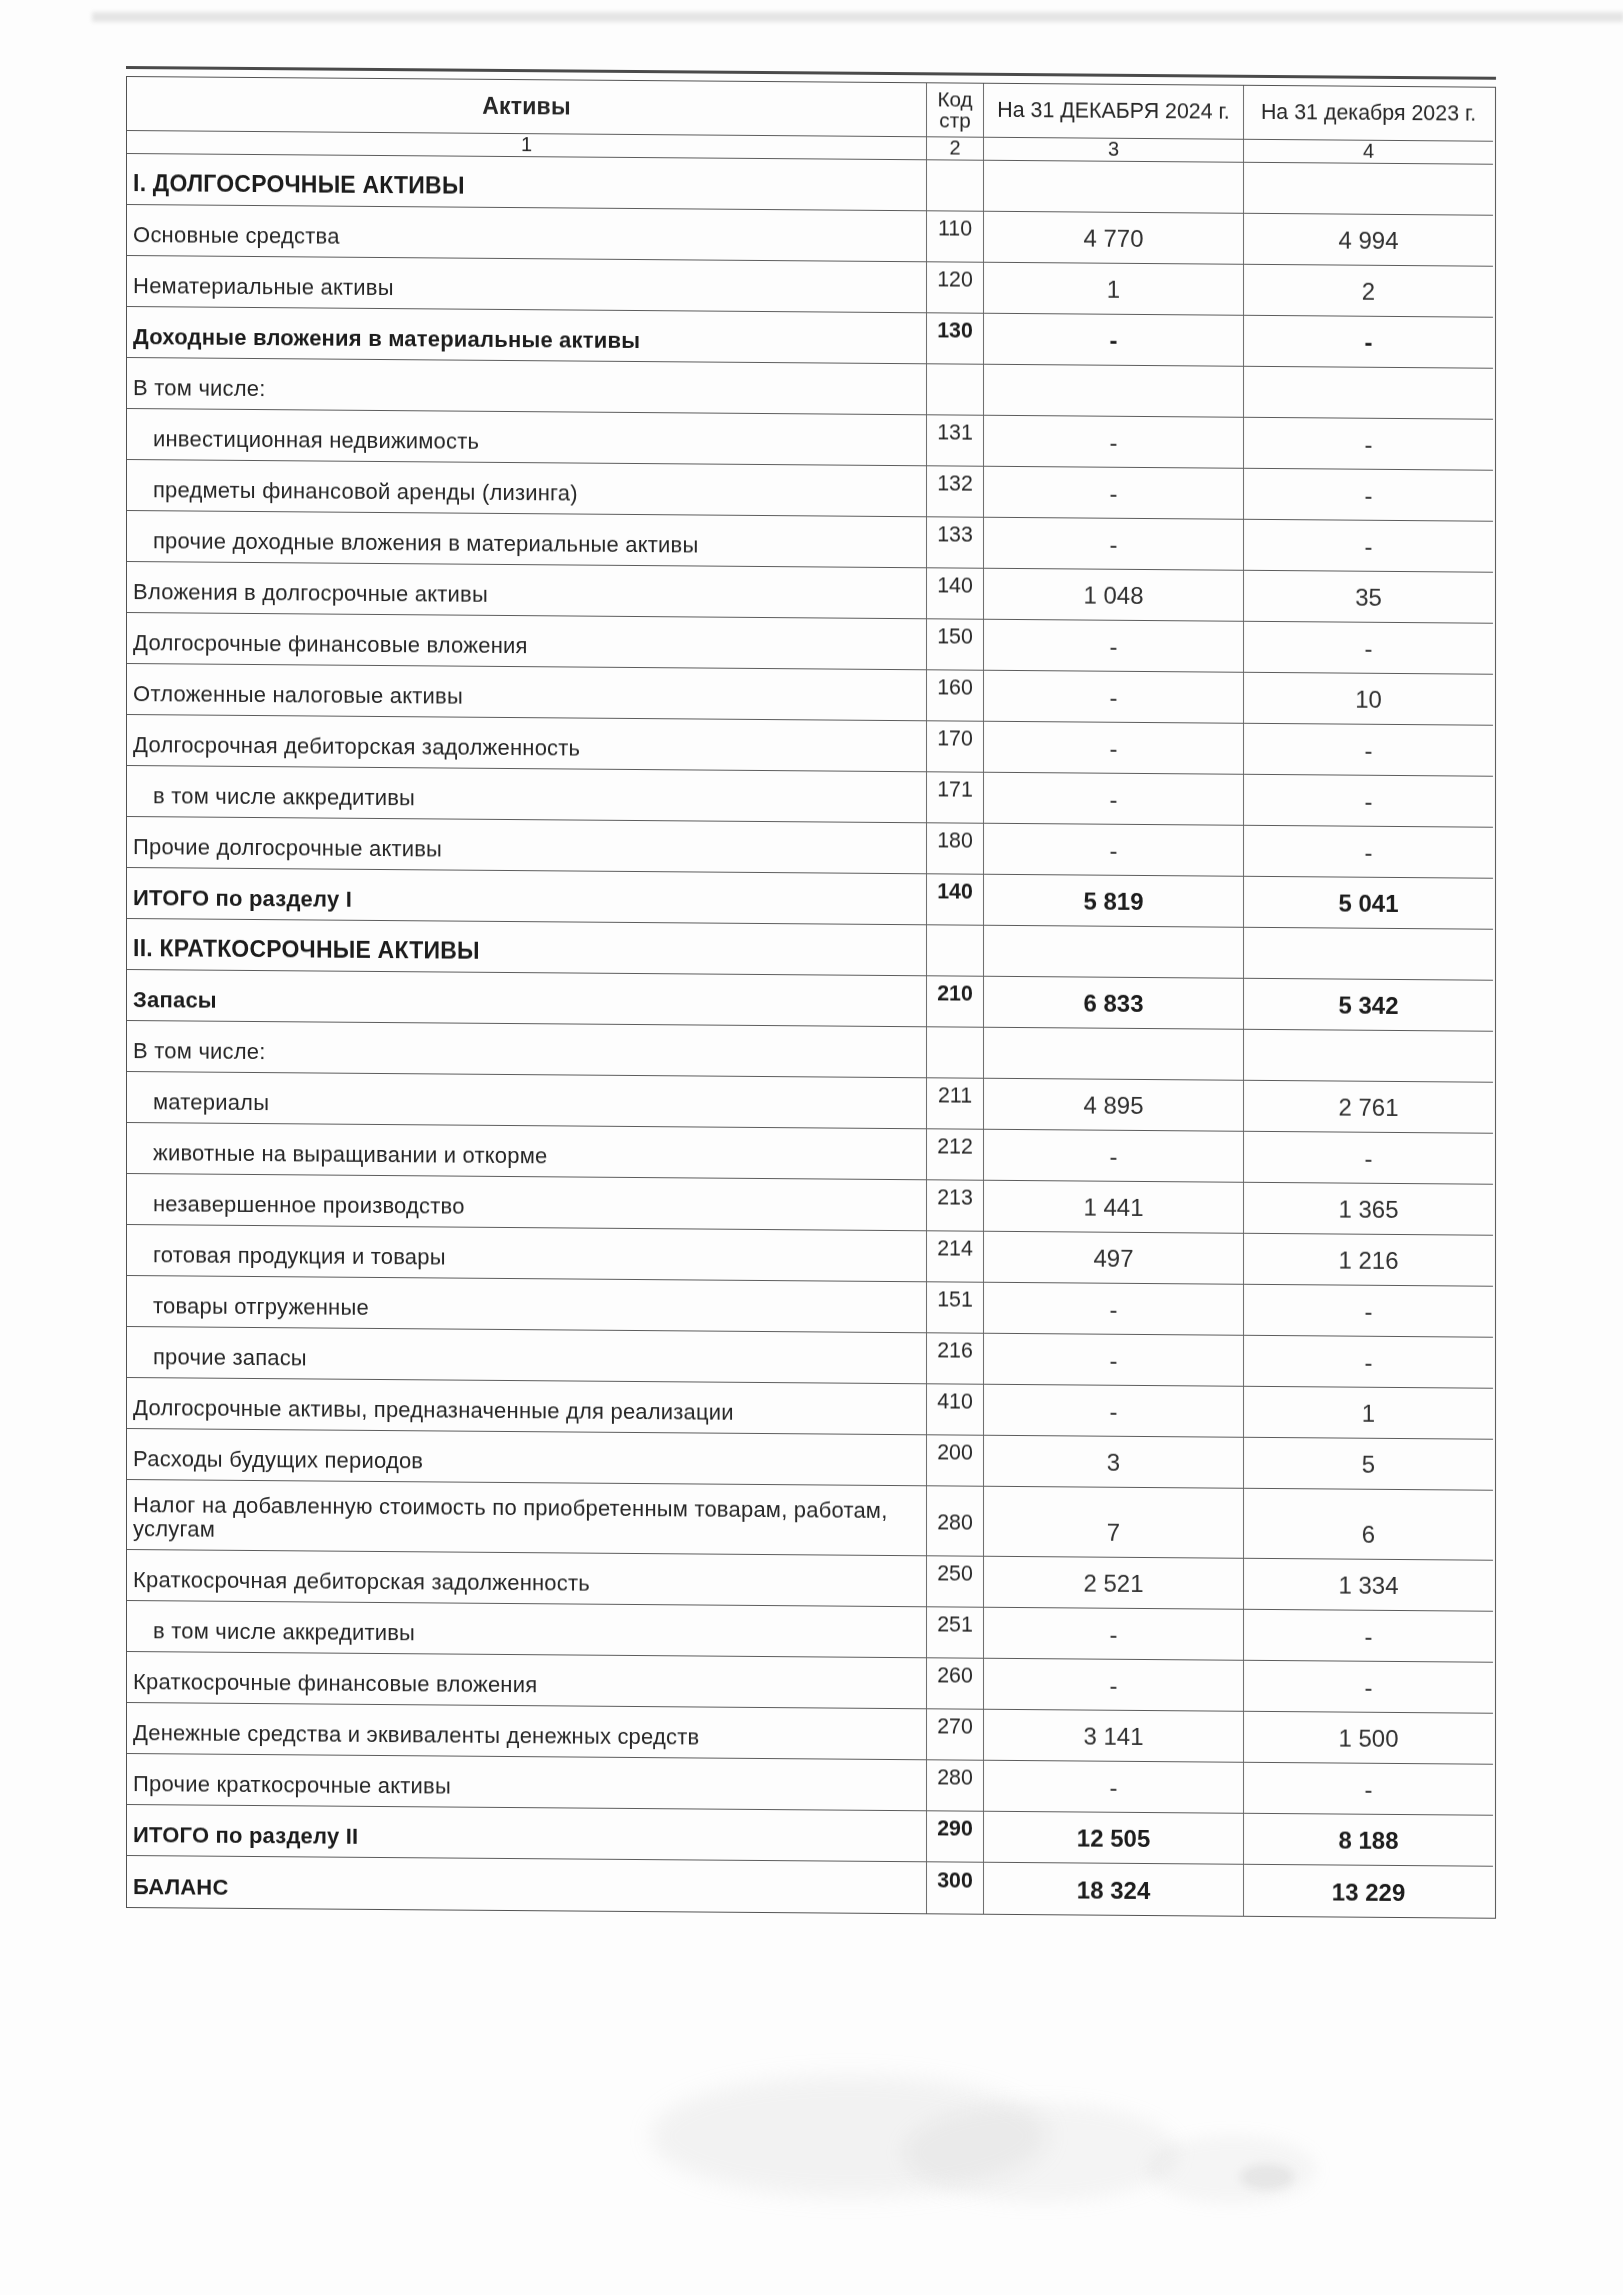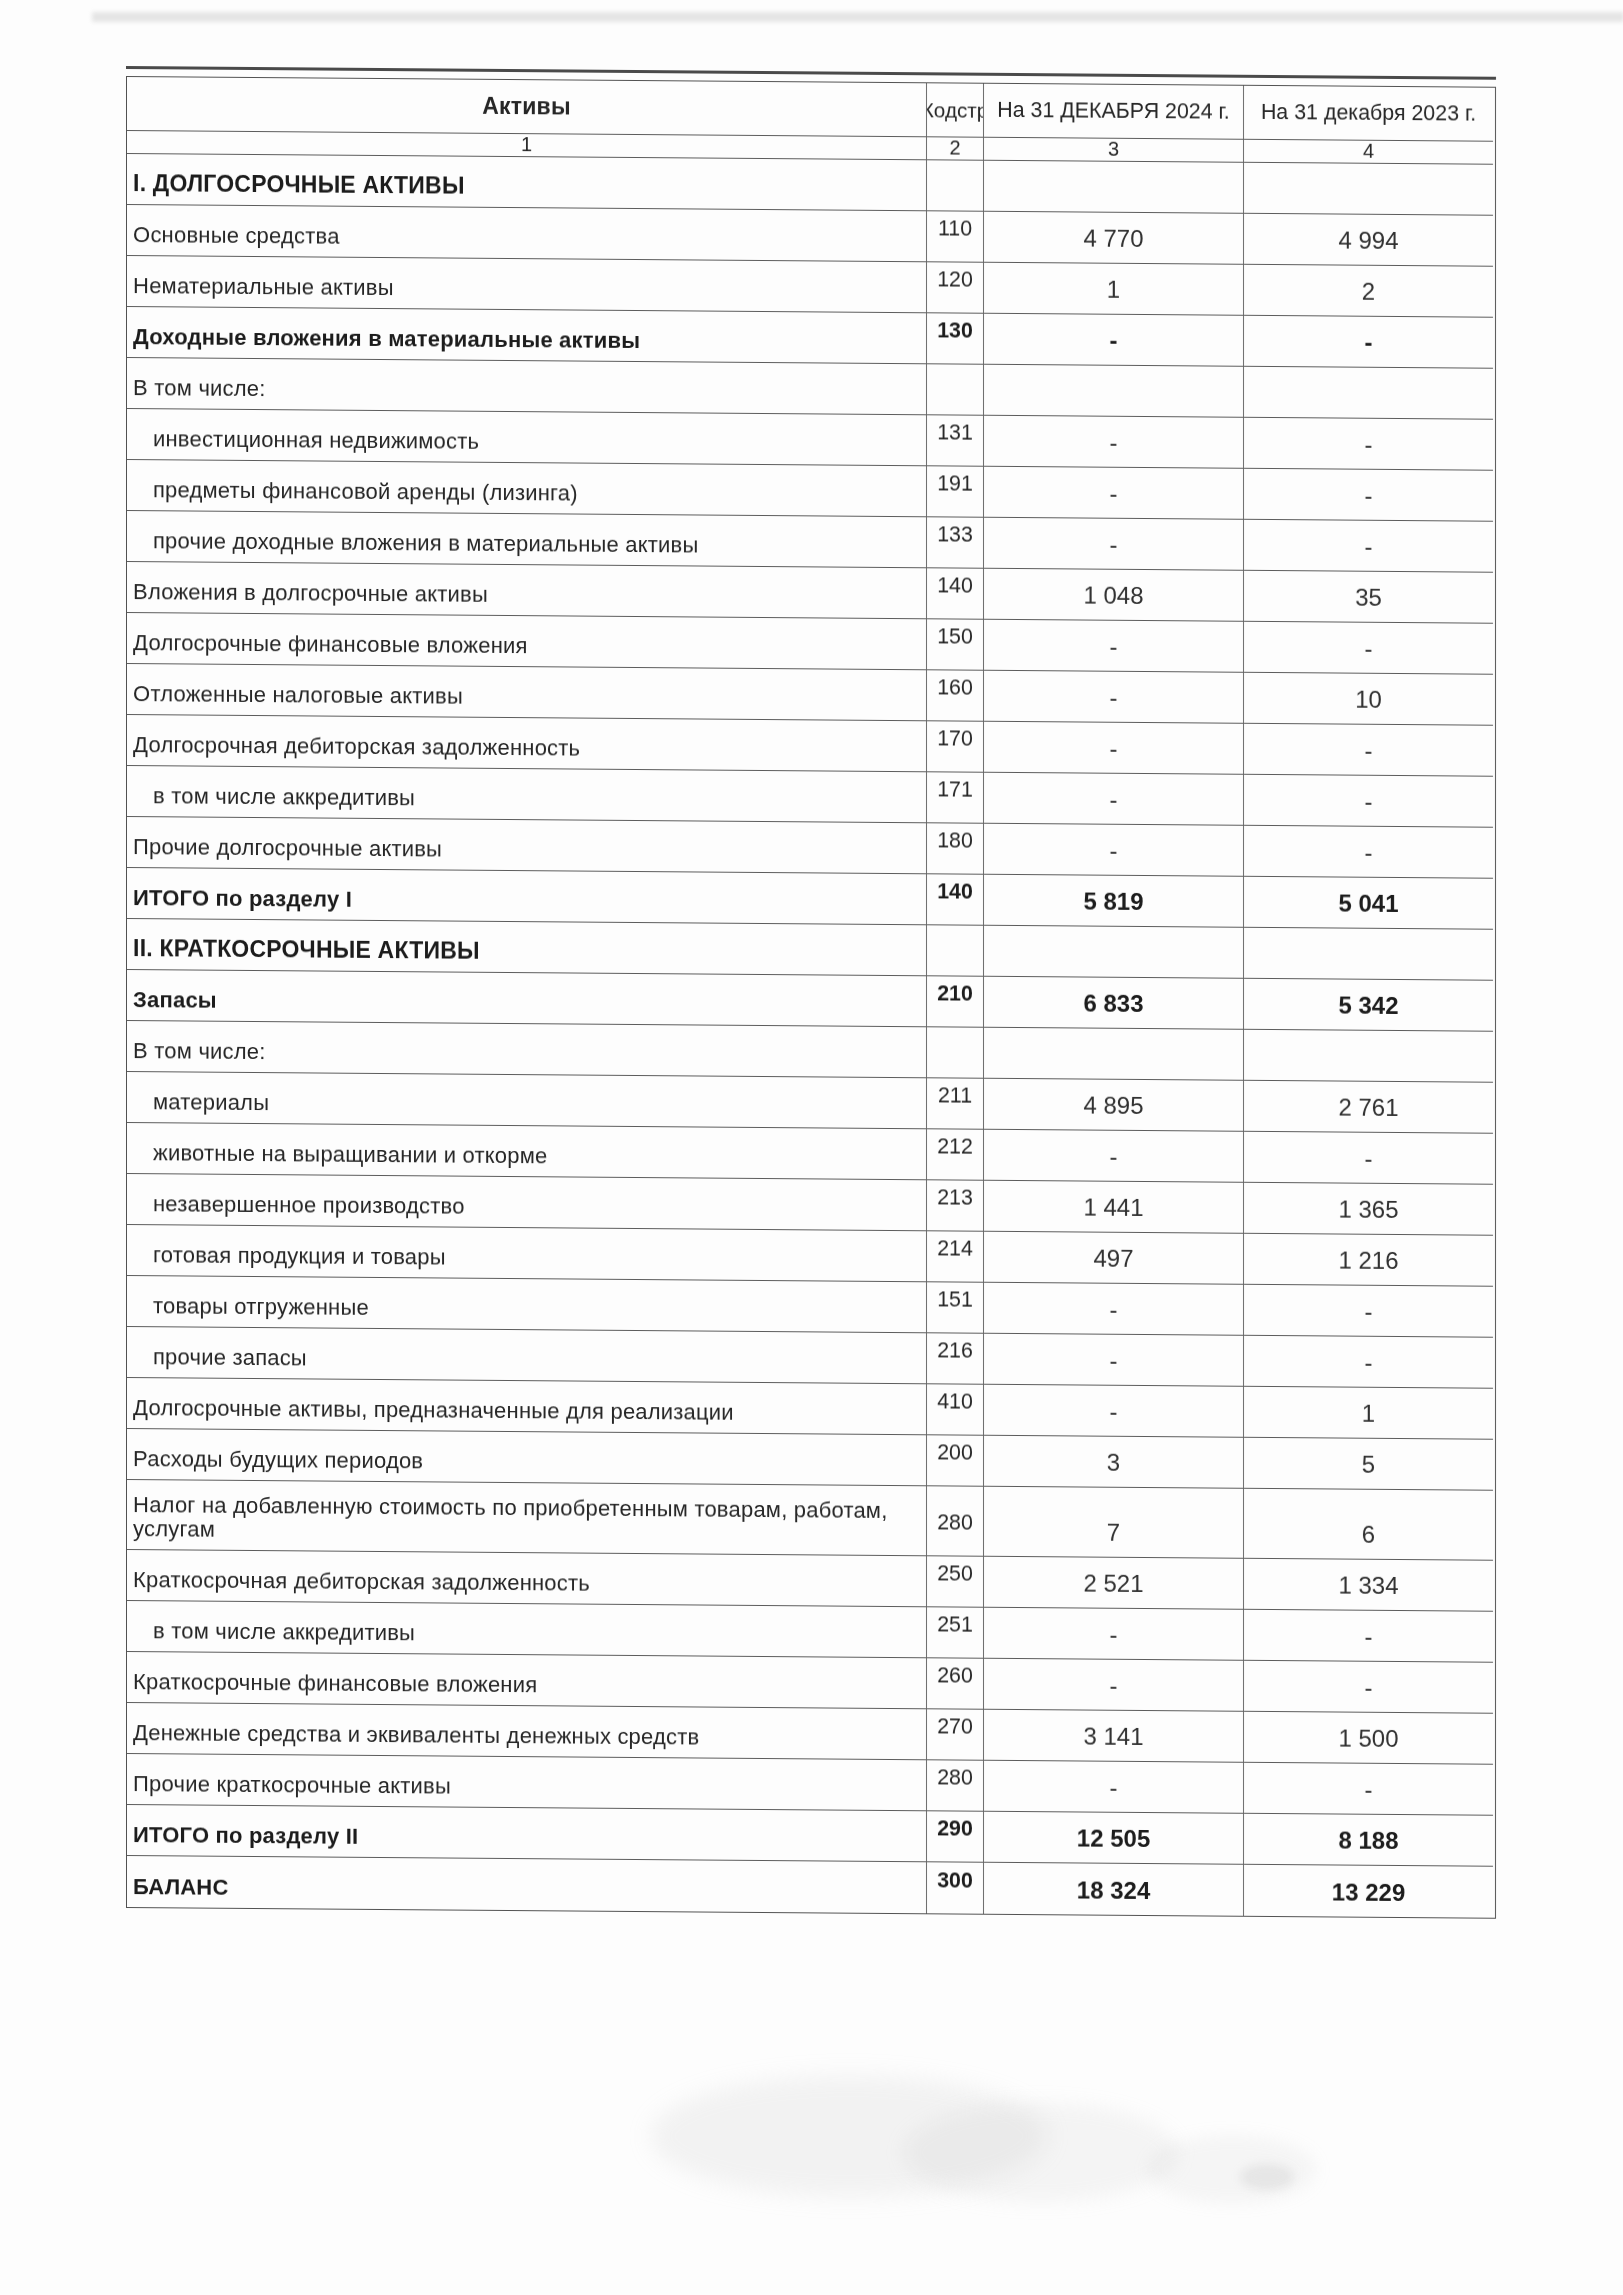--- a/index.html
+++ b/index.html
@@ -66,21 +66,21 @@
     color:#303030;
   }
   .row.bold .c.label,.row.bold .c.code,.row.bold .c.val,
   .row.section .c.label{
     font-weight:bold;color:#1c1c1c;
   }
   .row.section .c.label{font-size:23px;}
   
   .header-row .c{align-items:center;justify-content:center;text-align:center;}
   .header-row .c.label{font-weight:bold;font-size:23px;padding:0;}
-  .header-row .c.code{justify-content:center;font-size:20.7px;line-height:1.05;padding:0;}
+  .header-row .c.code{flex-direction:column;justify-content:center;font-size:20.7px;line-height:1.05;padding:0;}
   .header-row .c.val{font-size:21.4px;padding:0 3.1px;color:#262626;}
   .numbering-row .c{align-items:center;justify-content:center;font-size:20px;padding:0;}
   
   .smudge{position:absolute;border-radius:50%;}
   .sm1{left:650px;top:2075px;width:398px;height:122px;background:rgba(185,185,185,.16);filter:blur(10.7px);}
   .sm2{left:903px;top:2103px;width:275px;height:99px;background:rgba(185,185,185,.13);filter:blur(9.2px);}
   .sm3{left:1148px;top:2135px;width:168px;height:69px;background:rgba(185,185,185,.11);filter:blur(7.7px);}
   .sm4{left:1240px;top:2164px;width:54px;height:26px;background:rgba(170,170,170,.2);filter:blur(4.6px);}
 </style>
 </head>
@@ -142,21 +142,21 @@
           <div class="c val lastcol"></div>
         </div>
         <div class="row">
           <div class="c label indent">инвестиционная недвижимость</div>
           <div class="c code">131</div>
           <div class="c val">-</div>
           <div class="c val lastcol">-</div>
         </div>
         <div class="row">
           <div class="c label indent">предметы финансовой аренды (лизинга)</div>
-          <div class="c code">191</div>
+          <div class="c code">132</div>
           <div class="c val">-</div>
           <div class="c val lastcol">-</div>
         </div>
         <div class="row">
           <div class="c label indent">прочие доходные вложения в материальные активы</div>
           <div class="c code">133</div>
           <div class="c val">-</div>
           <div class="c val lastcol">-</div>
         </div>
         <div class="row">

